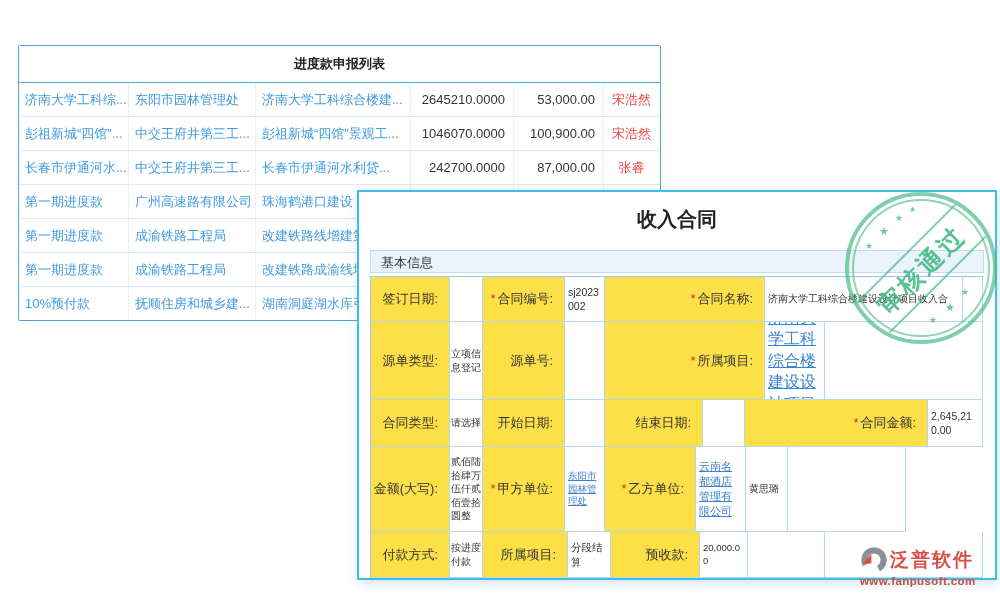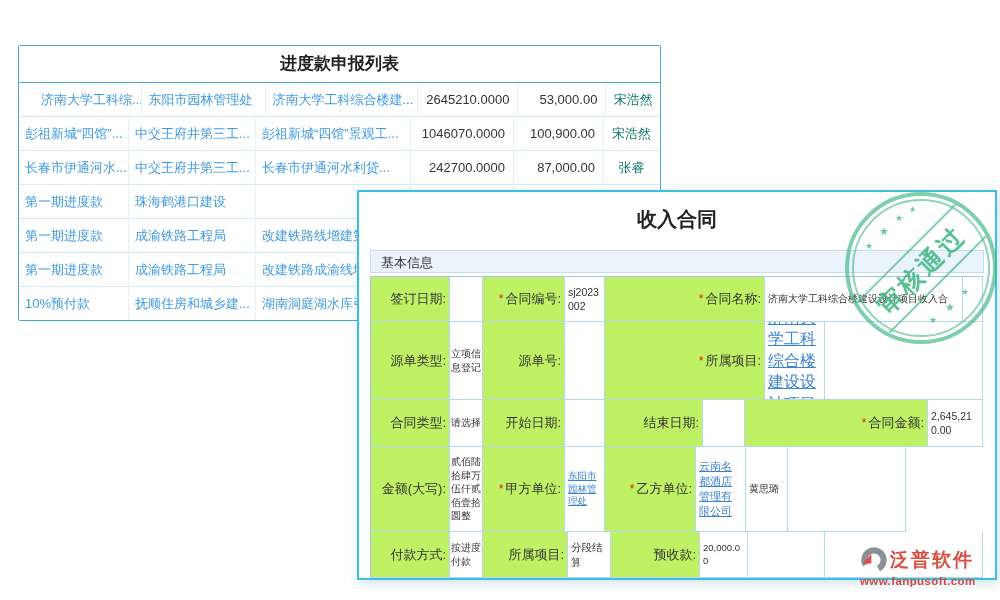--- a/index.html
+++ b/index.html
@@ -8,45 +8,45 @@
     background:#ffffff;
     font-family:"Liberation Sans","DejaVu Sans",sans-serif;
     color:#333;
   }
   
   .list-panel{
     position:absolute;left:18px;top:45px;width:641px;
     border:1px solid #4aa7dd;border-radius:2px;background:#fff;z-index:1;
   }
   .list-title{
-    height:36px;line-height:36px;text-align:center;font-size:17px;font-weight:bold;color:#222;
+    height:36px;line-height:36px;text-align:center;font-size:13px;font-weight:bold;color:#222;
     border-bottom:1px solid #4aa7dd;background:#fff;
   }
   .list-header{display:flex;background:#d9eaf8;border-bottom:1px solid #c3ddf0;}
   .hc{
     height:31px;display:flex;align-items:center;justify-content:center;
     font-size:13px;color:#3d5c7a;border-right:1px solid #ffffff;box-sizing:border-box;
   }
   .hc:last-child{border-right:none;}
   .lrow{display:flex;border-top:1px solid #d8eaf8;background:#fff;}
-  .lrow:first-child{border-top:none;margin-left:16px;}
+  .lrow:first-child{border-top:none;}
   .lc{
     height:33px;display:flex;align-items:center;box-sizing:border-box;
     font-size:13px;border-right:1px solid #e4f1fa;overflow:hidden;white-space:nowrap;
   }
   .lc:last-child{border-right:none;}
   .hc:nth-child(1),.lc:nth-child(1){width:110px;}
   .hc:nth-child(2),.lc:nth-child(2){width:127px;}
   .hc:nth-child(3),.lc:nth-child(3){width:155px;}
   .hc:nth-child(4),.lc:nth-child(4){width:103px;}
   .hc:nth-child(5),.lc:nth-child(5){width:90px;}
   .hc:nth-child(6),.lc:nth-child(6){width:55px;}
   .lc:nth-child(1),.lc:nth-child(2),.lc:nth-child(3){color:#3f9ae0;padding-left:6px;cursor:pointer;}
   .lc:nth-child(4),.lc:nth-child(5){color:#333;justify-content:flex-end;padding-right:8px;font-size:13px;}
-  .lc:nth-child(6){color:#0f766e;justify-content:center;cursor:pointer;}
+  .lc:nth-child(6){color:#ef4444;justify-content:center;cursor:pointer;}
   
   .contract-window{
     position:absolute;left:357px;top:190px;width:640px;height:390px;box-sizing:border-box;
     background:#fff;border:2px solid #3fbde4;z-index:10;
     box-shadow:2px 3px 10px rgba(60,140,180,.25);
   }
   .win-title{
     height:44px;padding-top:14px;box-sizing:content-box;
     text-align:center;font-size:20px;font-weight:bold;color:#222;
   }
@@ -56,21 +56,21 @@
   }
   .ftable{
     margin:3px 11px 0;width:613px;box-sizing:border-box;
     border-top:1px solid #9cc9e8;border-left:1px solid #9cc9e8;
   }
   .frow{display:flex;}
   .fc{
     box-sizing:border-box;border-right:1px solid #b5d8ee;border-bottom:1px solid #b5d8ee;
     display:flex;align-items:center;overflow:hidden;
   }
-  .lab{justify-content:flex-end;padding-right:3px;font-size:13px;color:#333;background:#bef264;text-align:right;}
+  .lab{justify-content:flex-end;padding-right:11px;font-size:13px;color:#333;background:#fde047;text-align:right;}
   .val{justify-content:flex-start;padding:1px 3px;font-size:10.5px;color:#333;background:#fff;
        word-break:break-all;line-height:1.35;flex-wrap:wrap;align-content:center;}
   .val span{word-break:break-all;}
   .filler{background:#fff;}
   .req{color:#e02020;margin-right:2px;font-size:12px;}
   .link span{color:#3b82d0;text-decoration:underline;cursor:pointer;}
   .lnk12 span{font-size:16px;}
   .lnk11 span{font-size:11px;}
   .lnk95 span{font-size:9.5px;}
   .tight{padding:1px;font-size:10px;}
@@ -126,20 +126,21 @@
       <div class="lrow">
         <div class="lc">长春市伊通河水...</div>
         <div class="lc">中交王府井第三工...</div>
         <div class="lc">长春市伊通河水利贷...</div>
         <div class="lc">242700.0000</div>
         <div class="lc">87,000.00</div>
         <div class="lc">张睿</div>
       </div>
       <div class="lrow">
         <div class="lc">第一期进度款</div>
+        <div class="lc">广州高速路有限公司</div>
         <div class="lc">珠海鹤港口建设</div>
         <div class="lc"></div>
         <div class="lc"></div>
         <div class="lc"></div>
       </div>
       <div class="lrow">
         <div class="lc">第一期进度款</div>
         <div class="lc">成渝铁路工程局</div>
         <div class="lc">改建铁路线增建第...</div>
         <div class="lc"></div>

